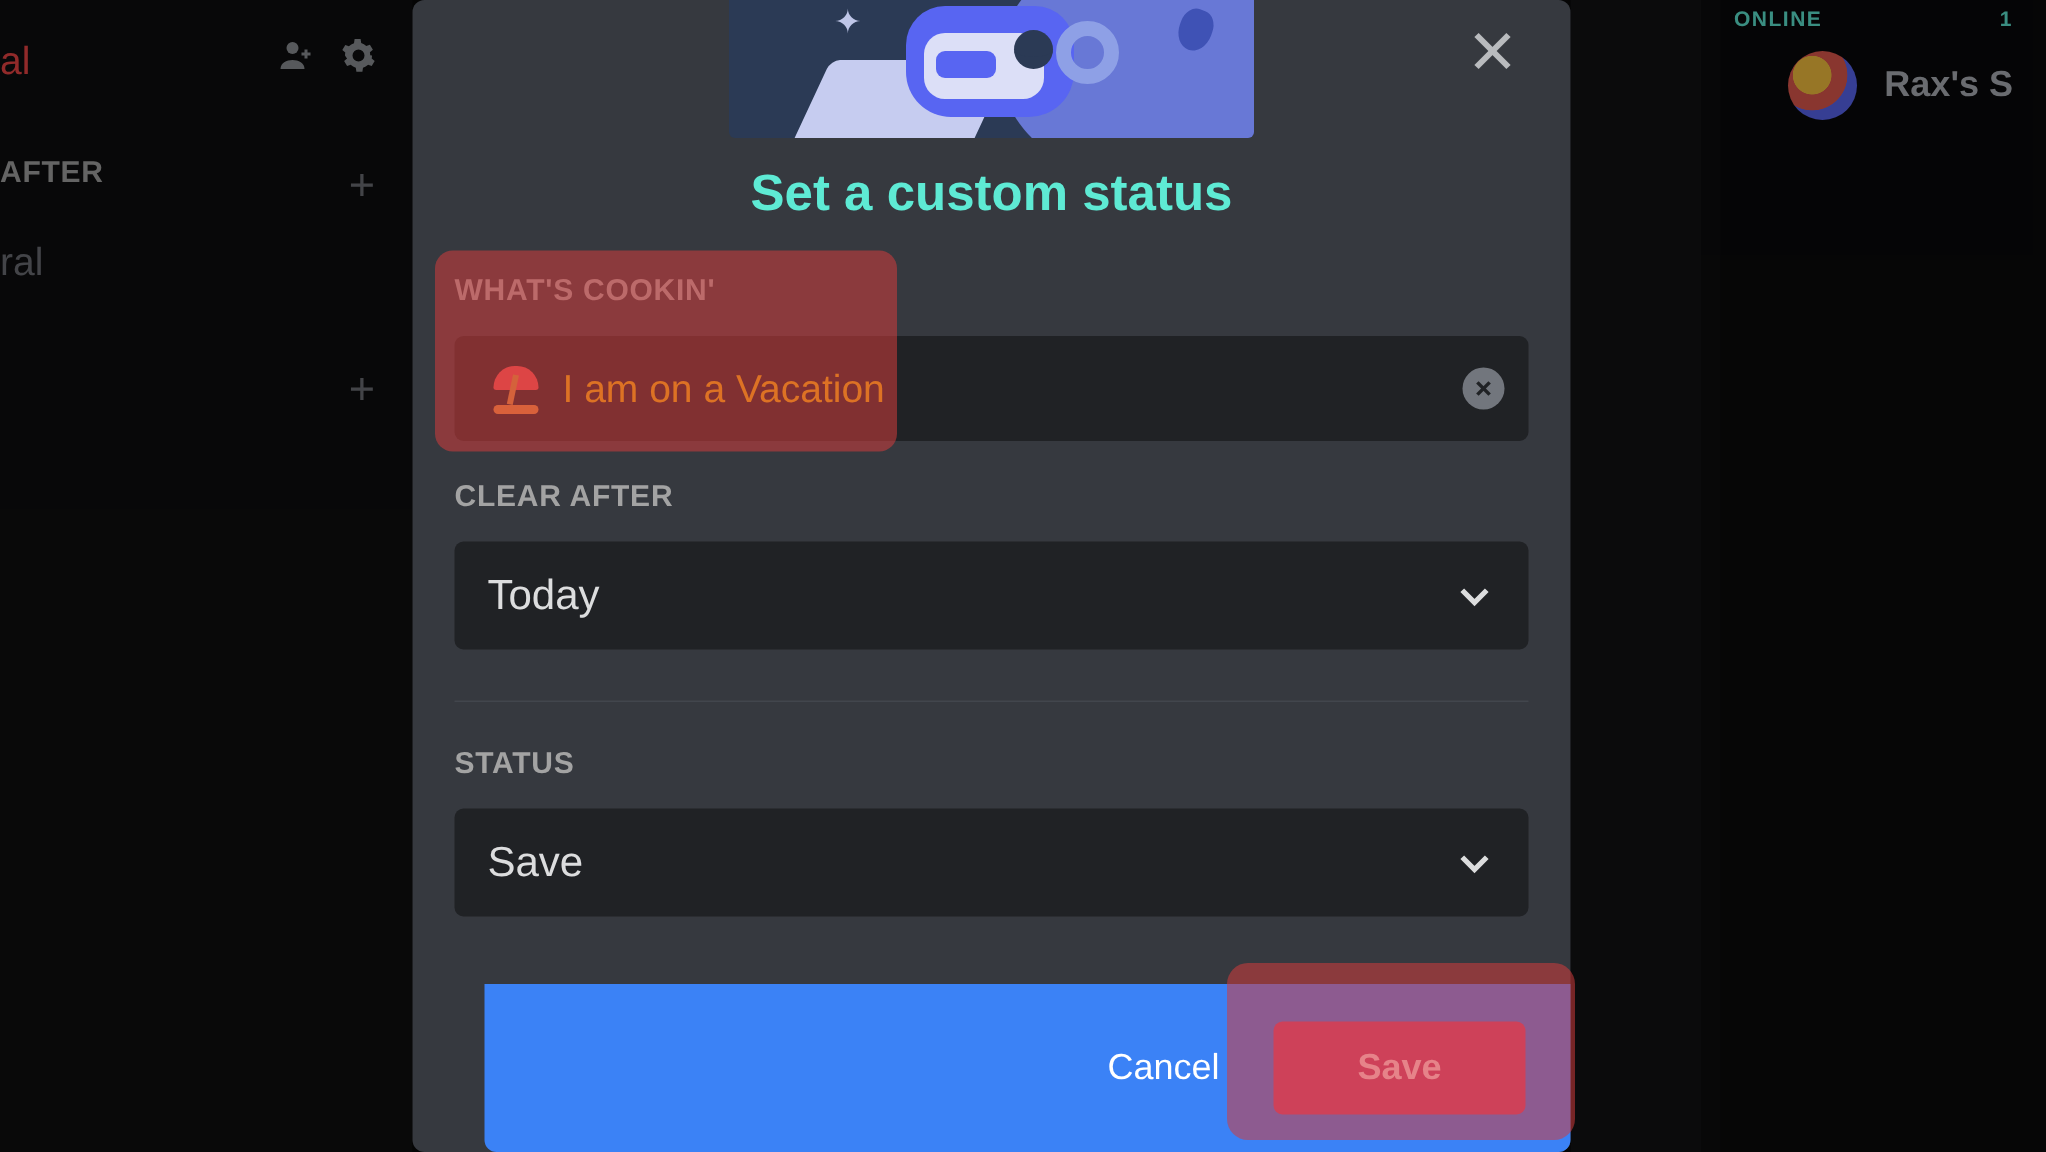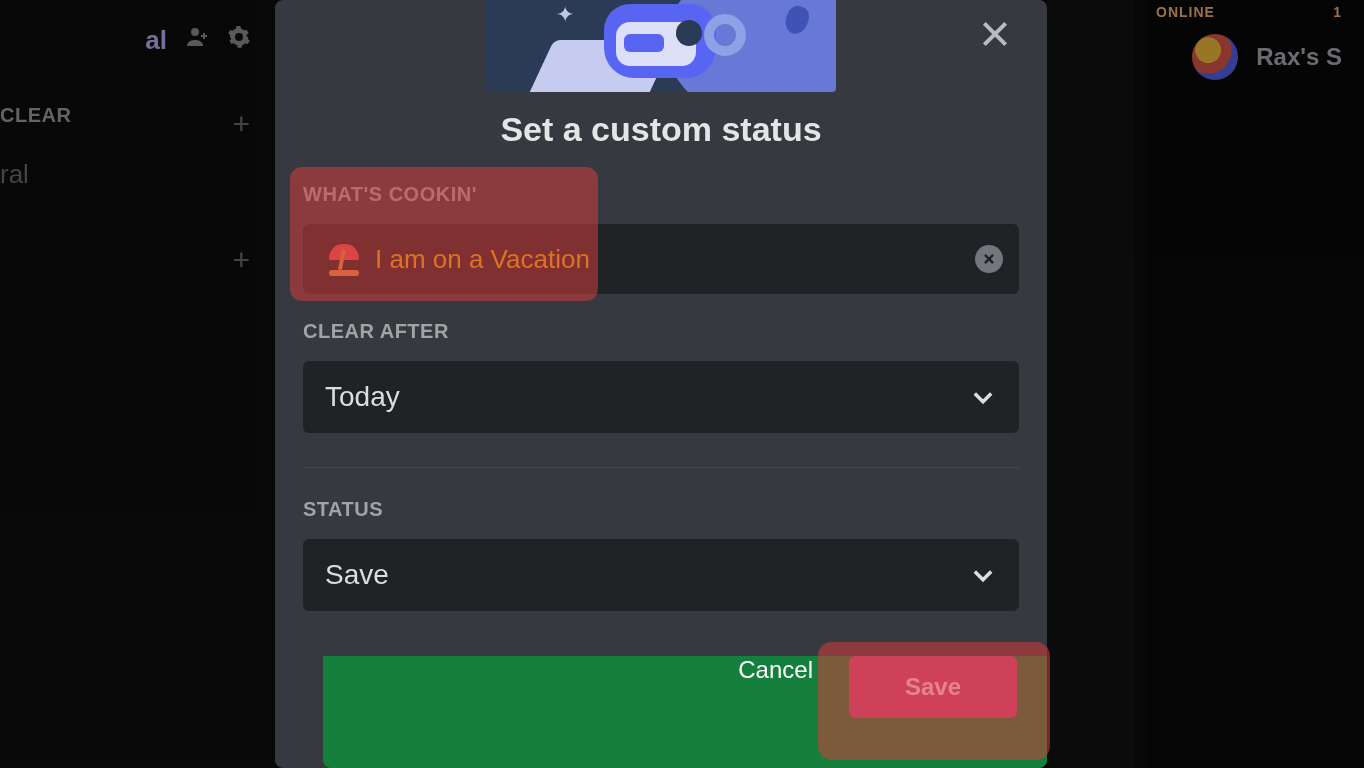--- a/index.html
+++ b/index.html
@@ -9,21 +9,21 @@
   
   .bg-left { position: absolute; left: 0; top: 0; width: 275px; height: 768px; background: #0b0b0c; opacity: 0.6; }
   .bg-left .row { display: flex; align-items: center; height: 60px; padding-left: 0; color: #6d6f76; font-size: 26px; font-weight: 500; }
   .bg-left .row.header { justify-content: flex-end; padding-right: 24px; gap: 18px; height: 48px; margin-top: 16px; }
   .bg-left .section { color: #6d6f76; font-size: 18px; letter-spacing: 1px; padding-left: 0; margin-top: 40px; display:flex; align-items:center; justify-content:flex-end; padding-right:24px; height:40px;}
   .bg-left .section .label { flex:1; font-weight:600; }
   .bg-left .plus { font-size: 30px; color:#6d6f76; }
 
   
   .bg-right { position: absolute; right: 0; top: 0; width: 230px; height: 768px; background: #060607; opacity: 0.6; }
-  .bg-right .online-row { display: flex; align-items: center; justify-content: space-between; padding: 4px 22px 0 22px; color: #fdba74; font-size: 14px; font-weight:700; letter-spacing:1px;text-align:right; }
+  .bg-right .online-row { display: flex; align-items: center; justify-content: space-between; padding: 4px 22px 0 22px; color: #5eead4; font-size: 14px; font-weight:700; letter-spacing:1px;text-align:right; }
   .bg-right .user-row { display: flex; align-items: center; gap: 18px; padding: 14px 22px; color: #aeb1b8; font-size: 24px; font-weight:600;justify-content:flex-end; }
   .avatar { width: 46px; height: 46px; border-radius: 50%; background: radial-gradient(circle at 35% 35%, #f9c23c 0 30%, #e2574c 31% 55%, #5865f2 56% 100%); }
 
   
   .modal-strip { position: absolute; left: 1047px; top: 0; width: 100px; height: 768px; background: #111214; opacity: 0.5; }
 
   
   .modal { position: absolute; left: 275px; top: 0; width: 772px; height: 768px; background: #36393f; border-radius: 8px; display: flex; flex-direction: column; }
   .close-btn { position: absolute; top: 12px; right: 30px; width: 44px; height: 44px; display:flex; align-items:center; justify-content:center; color: #b9bbbe; cursor: pointer; }
   .close-btn svg { width: 32px; height: 32px; stroke: #b9bbbe; stroke-width: 3; }
@@ -33,39 +33,39 @@
   .hero .blob { position:absolute; right:-30px; bottom:-30px; width:200px; height:160px; background:#6878d6; border-radius:50%; }
   .hero .head { position:absolute; left:118px; top:4px; width:112px; height:74px; background:#5865f2; border-radius:26px 26px 30px 30px; }
   .hero .face { position:absolute; left:130px; top:22px; width:80px; height:44px; background:#dcdff7; border-radius:14px; }
   .hero .mouth { position:absolute; left:138px; top:34px; width:40px; height:18px; background:#5865f2; border-radius:6px; }
   .hero .eye { position:absolute; left:190px; top:20px; width:26px; height:26px; background:#2b3a55; border-radius:50%; border-bottom:8px solid #2b3a55; }
   .hero .ear { position:absolute; left:218px; top:14px; width:42px; height:42px; border:10px solid #8ea0e6; border-radius:50%; }
   .hero .lap { position:absolute; left:54px; bottom:-8px; width:120px; height:60px; background:#c6ccf0; transform:skewX(-25deg); border-radius:6px; }
   .hero .sp1 { position:absolute; left:70px; top:2px; color:#bfc6e8; font-size:22px; }
   .hero .drop { position:absolute; right:28px; top:6px; width:22px; height:28px; background:#3f52b5; border-radius:50% 50% 60% 60%; transform:rotate(20deg); }
 
-  .modal-title { text-align: center; color: #e5e5e5; font-weight: 800; font-size: 34px; margin-top: 18px; }
+  .modal-title { text-align: center; color: #5eead4; font-weight: 800; font-size: 34px; margin-top: 18px; }
 
   .body { padding: 34px 28px 0 28px; }
   .label { color: #a3a3a3; font-size: 20px; font-weight: 800; letter-spacing: 0.5px; margin-bottom: 18px; }
 
   .input-row { position: relative; background: #202225; border-radius: 6px; height: 70px; display: flex; align-items: center; padding: 0 58px 0 20px; }
   .emoji-slot { width: 42px; height: 42px; display:flex; align-items:center; justify-content:center; margin-right: 10px; }
   .status-input { flex: 1; background: transparent; border: none; outline: none; color: #eab308; font-size: 26px; }
   .clear-x { position: absolute; right: 16px; top: 50%; transform: translateY(-50%); width: 28px; height: 28px; border-radius: 50%; background: #72767d; display:flex; align-items:center; justify-content:center; cursor:pointer; }
   .clear-x svg { width:14px; height:14px; stroke:#202225; stroke-width:4; }
 
   .select-row { background: #202225; border-radius: 6px; height: 72px; display: flex; align-items: center; justify-content: space-between; padding: 0 22px; color: #dcddde; font-size: 28px; cursor: pointer; }
   .chevron { width: 28px; height: 28px; }
   .chevron svg { width:28px; height:28px; stroke:#dcddde; stroke-width:3; fill:none; }
 
   .section-gap { height: 26px; }
   .divider { height: 1px; background: #42464d; margin: 34px 0 30px; }
 
-  .footer { margin-top: auto; background: #15803d; height: 112px; display: flex; align-items: flex-start; justify-content: flex-end; gap: 36px; padding: 0 30px; border-radius: 0 0 8px 8px; margin-left: 48px; }
+  .footer { margin-top: auto; background: #3b82f6; height: 112px; display: flex; align-items: center; justify-content: flex-end; gap: 36px; padding: 0 30px; border-radius: 0 0 8px 8px; margin-left: 48px; }
   .btn-cancel { background: transparent; border: none; color: #fff; font-size: 24px; font-weight: 500; cursor: pointer; }
   .btn-save { background: #c9477c; border: none; color: #ffd9e7; font-size: 24px; font-weight: 600; width: 168px; height: 62px; border-radius: 6px; cursor: pointer; }
 
   
   .hl { position: absolute; background: rgba(210, 60, 60, 0.55); border-radius: 12px; pointer-events: none; }
   .hl1 { left: 290px; top: 167px; width: 308px; height: 134px; }
   .hl2 { left: 818px; top: 642px; width: 232px; height: 118px; border-radius: 14px; }
 
   
   .umbrella { position: relative; width: 34px; height: 34px; }
@@ -73,36 +73,36 @@
   .umbrella .pole { position:absolute; left:15px; top:8px; width:4px; height:20px; background:#d8903a; transform:rotate(12deg); transform-origin:top; }
   .umbrella .sand { position:absolute; left:2px; bottom:0; width:30px; height:6px; background:#e38f3a; border-radius:3px; }
 </style>
 </head>
 <body>
 
 <div class="app">
 
   <div class="bg-left">
     <div class="row header">
-      <span style="flex:1; color:#c4b5fd; font-weight:700;text-align:right;">al</span>
+      <span style="flex:1; color:#ef4444; font-weight:400;">al</span>
       <span>
         <svg viewBox="0 0 24 24" width="24" height="24" fill="#8e9297">
             <circle cx="10" cy="7" r="4"></circle>
             <path d="M2 21c0-4 4-6 8-6s8 2 8 6"></path>
             <path d="M19 8v6M16 11h6" stroke="#8e9297" stroke-width="2"></path>
           </svg>
       </span>
       <span>
         <svg viewBox="0 0 24 24" width="24" height="24" fill="#8e9297">
             <path d="M12 8a4 4 0 100 8 4 4 0 000-8zm9 4a9 9 0 01-.2 2l2 1.6-2 3.4-2.4-.8a9 9 0 01-3.4 2l-.4 2.6h-4l-.4-2.6a9 9 0 01-3.4-2l-2.4.8-2-3.4 2-1.6A9 9 0 013 12a9 9 0 01.2-2l-2-1.6 2-3.4 2.4.8a9 9 0 013.4-2L9.4 1h4l.4 2.6a9 9 0 013.4 2l2.4-.8 2 3.4-2 1.6c.1.7.2 1.3.2 2z"></path>
           </svg>
       </span>
     </div>
     <div class="section">
-      <span class="label">CLEAR</span>
+      <span class="label">AFTER</span>
       <span class="plus">+</span>
     </div>
     <div class="row">
         <span>ral</span>
       </div>
     <div class="section" style="margin-top:36px;">
       <span class="label"></span>
       <span class="plus">+</span>
     </div>
   </div>

